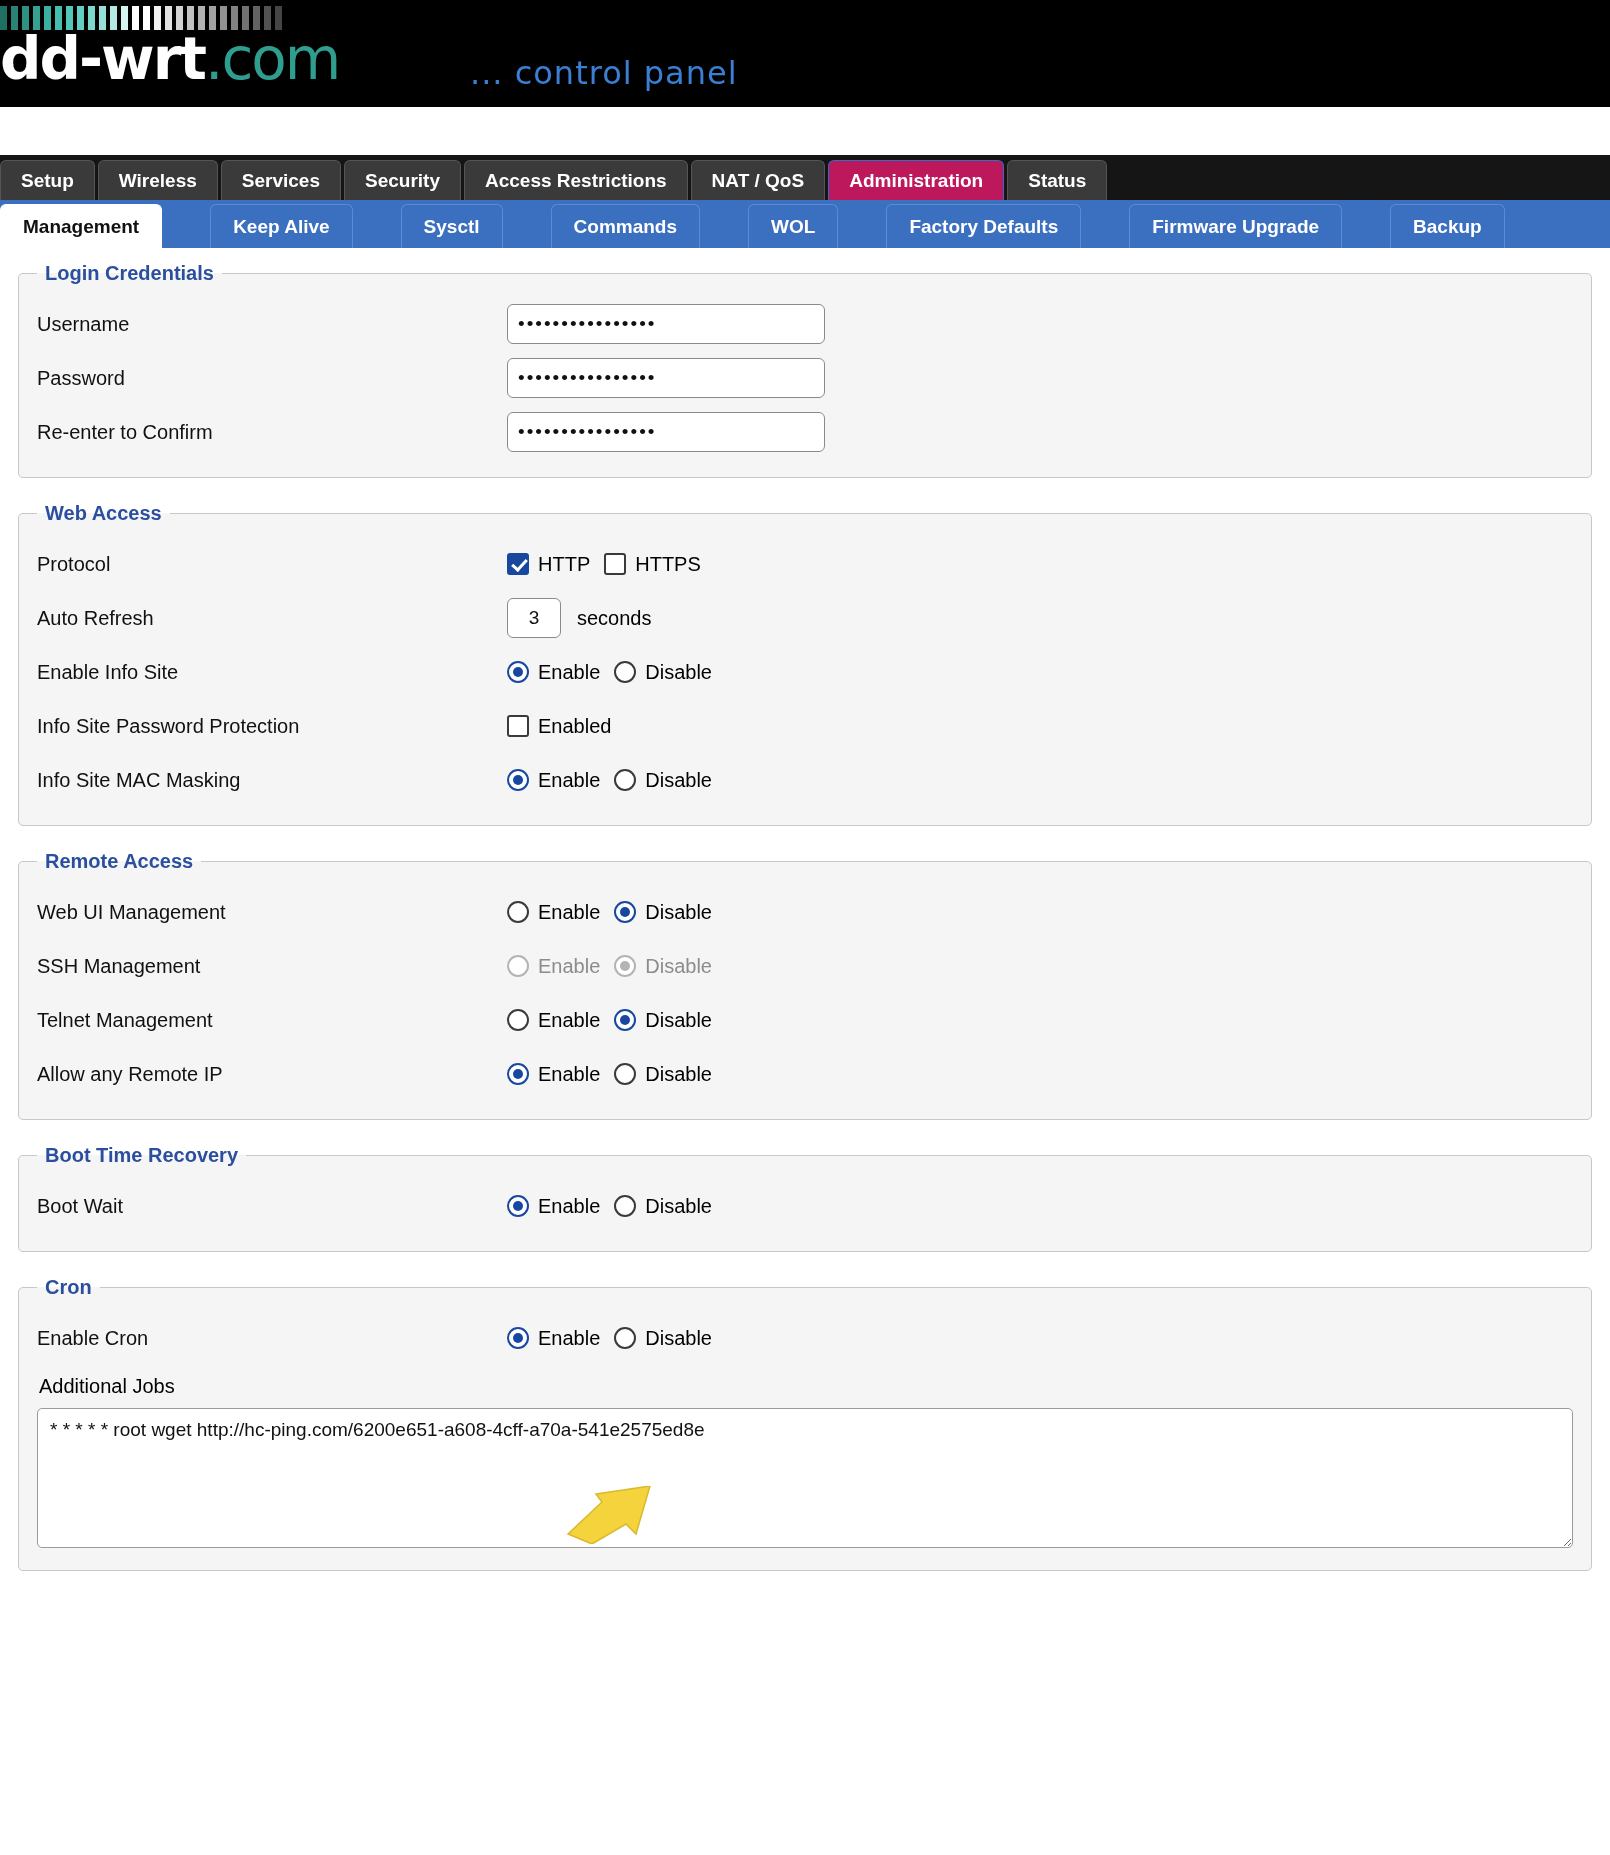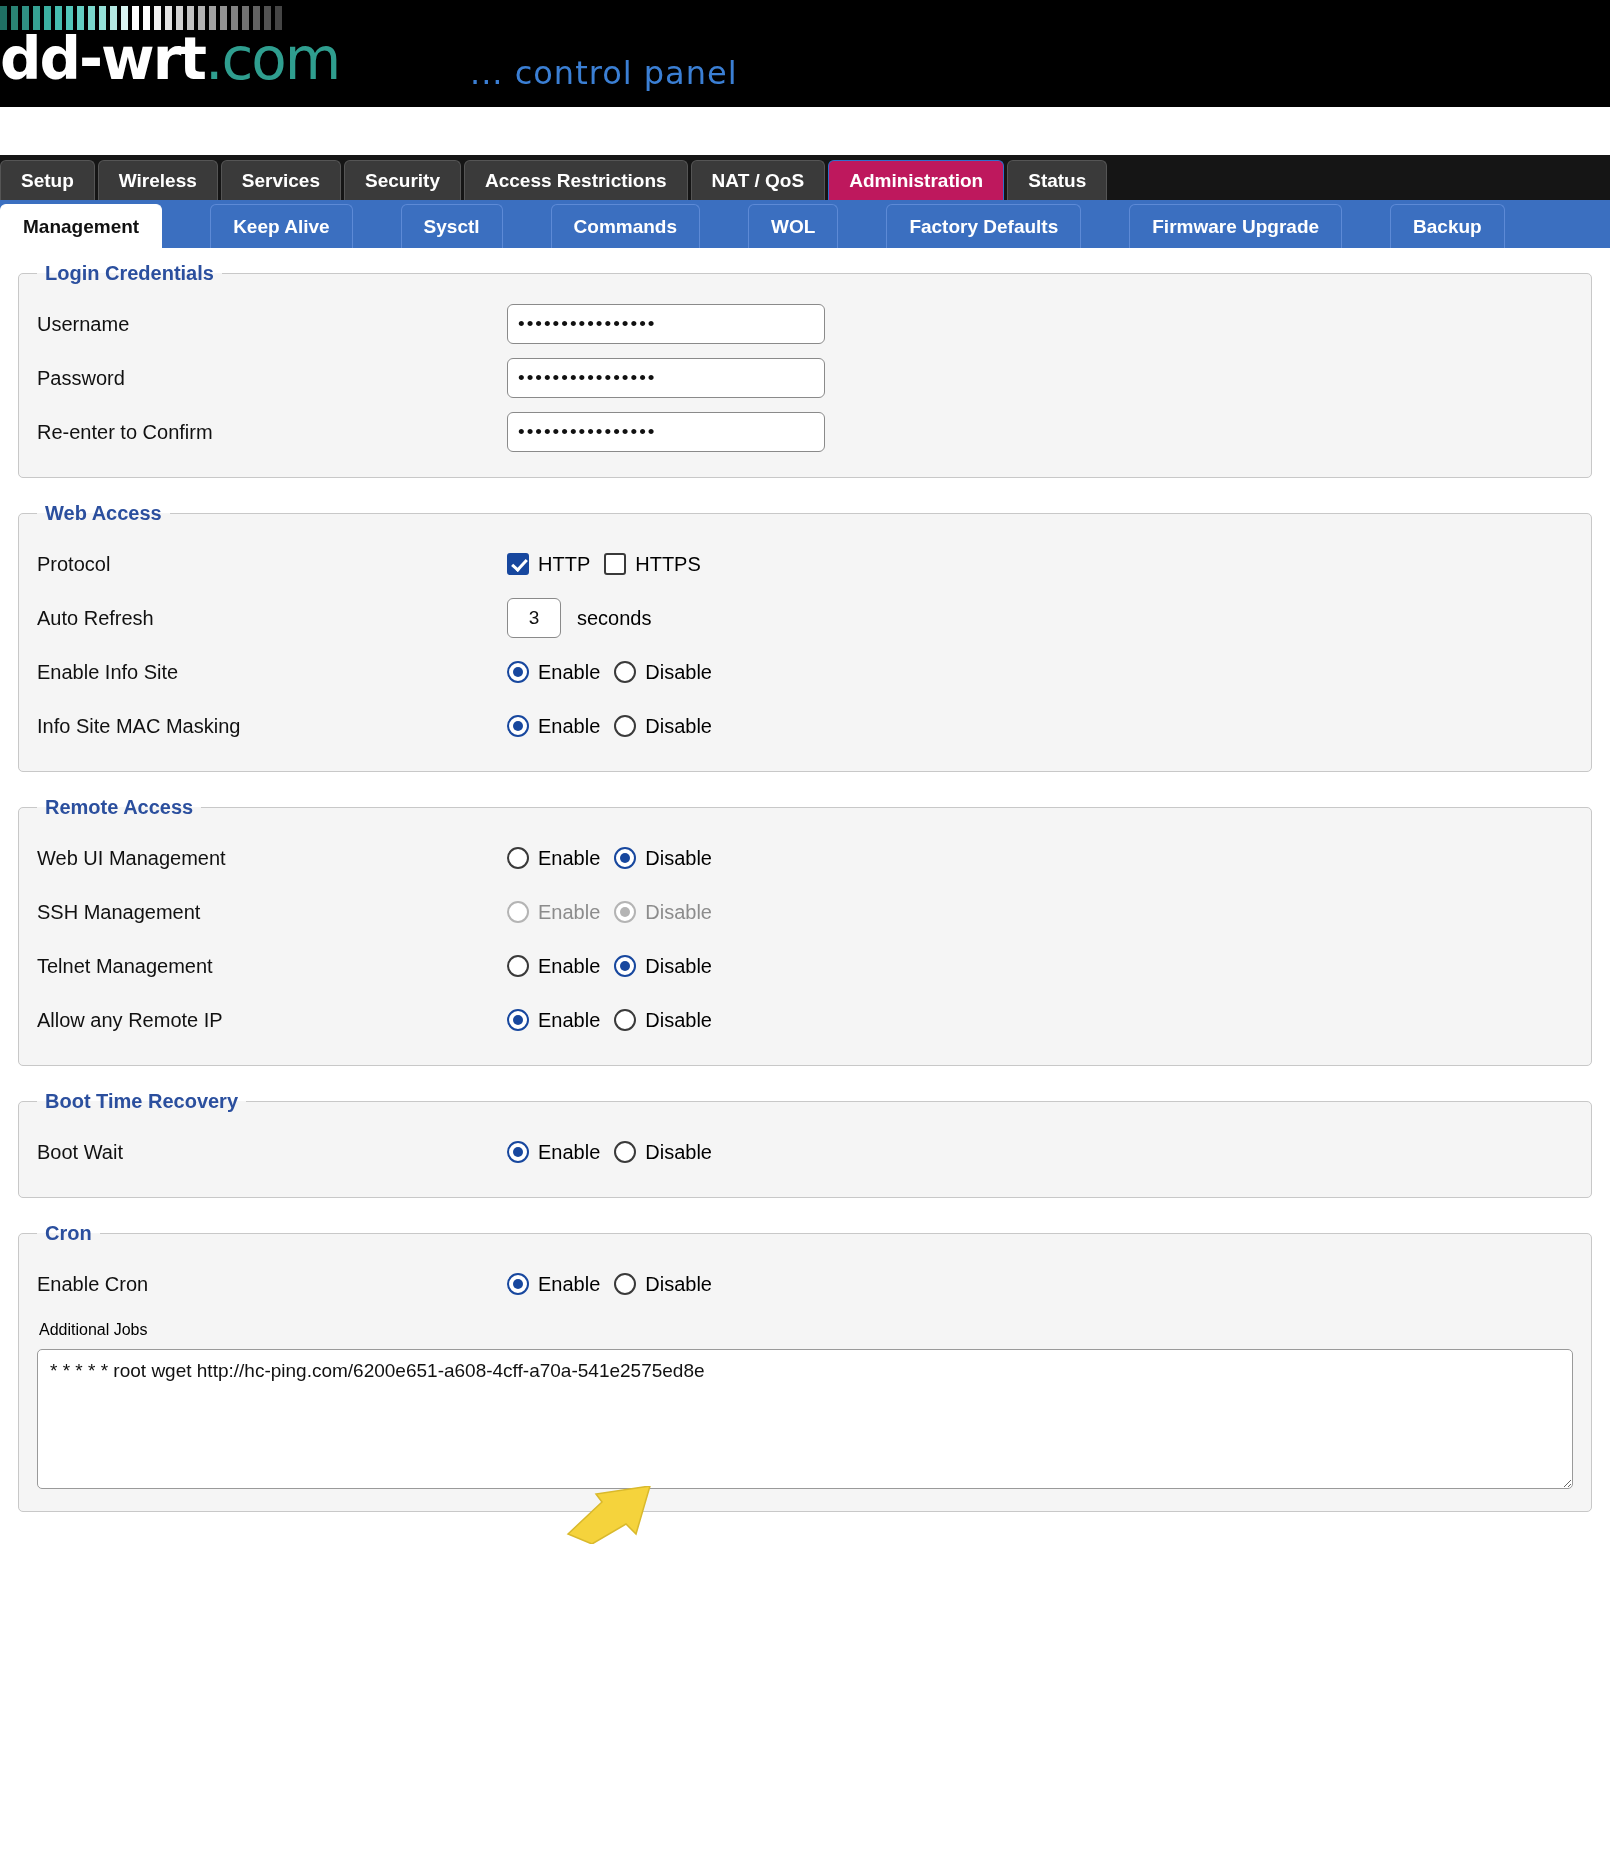--- a/index.html
+++ b/index.html
@@ -161,21 +161,21 @@
   .cbx.on { background: #17479e; border-color: #17479e; }
   .cbx.on::after {
     content: ""; position: absolute;
     left: 6px; top: 1px; width: 6px; height: 12px;
     border: solid #ffffff; border-width: 0 3px 3px 0;
     transform: rotate(42deg);
   }
 
   .protocol-ctl { margin-left: 0; }
 
-  .textarea-label { font-size: 16px; margin: 10px 0 10px 2px; }
+  .textarea-label { font-size: 20px; margin: 10px 0 10px 2px; }
   textarea {
     width: 100%;
     height: 140px;
     font-family: "Liberation Sans", sans-serif;
     font-size: 19px;
     padding: 10px 12px;
     border: 1px solid #9a9a9a;
     border-radius: 5px;
     background: #fff;
     color: #111;
@@ -310,20 +310,29 @@
           <span class="radio on"></span>
           <span class="txt">Enable</span>
         </span>
         <span class="opt">
           <span class="radio"></span>
           <span class="txt">Disable</span>
         </span>
       </div>
     </div>
 
+    <div class="row">
+      <div class="lbl">Info Site Password Protection</div>
+      <div class="ctl protocol-ctl">
+        <span class="opt">
+          <span class="cbx"></span>
+          <span class="txt">Enabled</span>
+        </span>
+      </div>
+    </div>
 
     <div class="row">
       <div class="lbl">Info Site MAC Masking</div>
       <div class="ctl protocol-ctl">
         <span class="opt">
           <span class="radio on"></span>
           <span class="txt">Enable</span>
         </span>
         <span class="opt">
           <span class="radio"></span>

